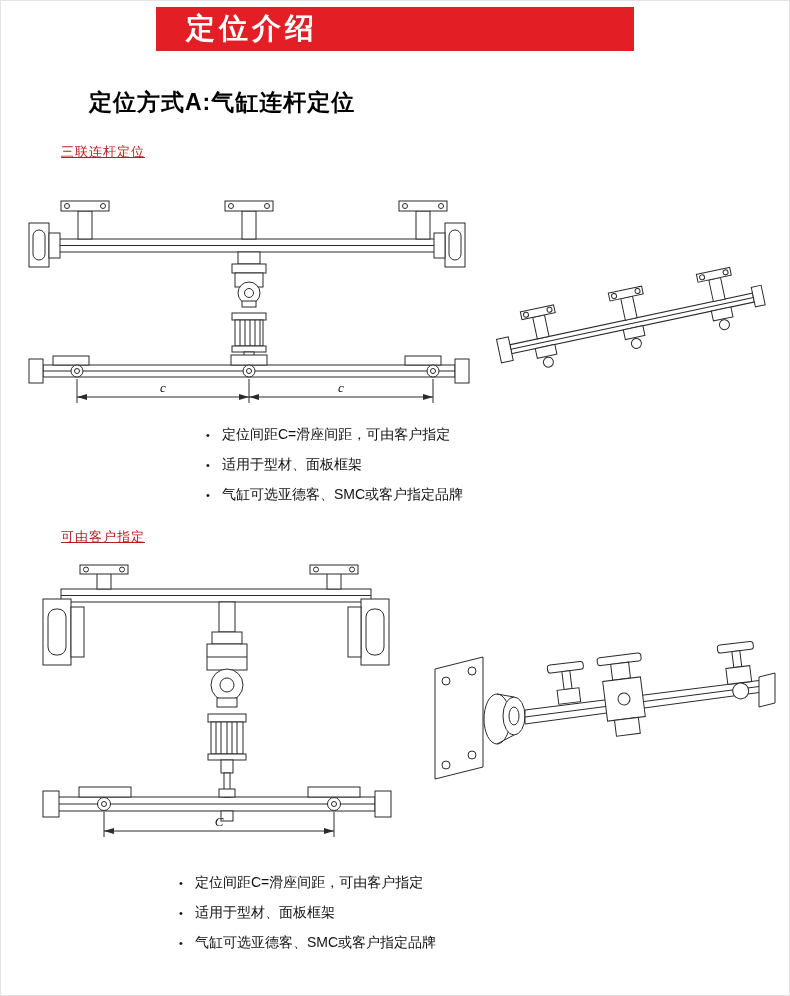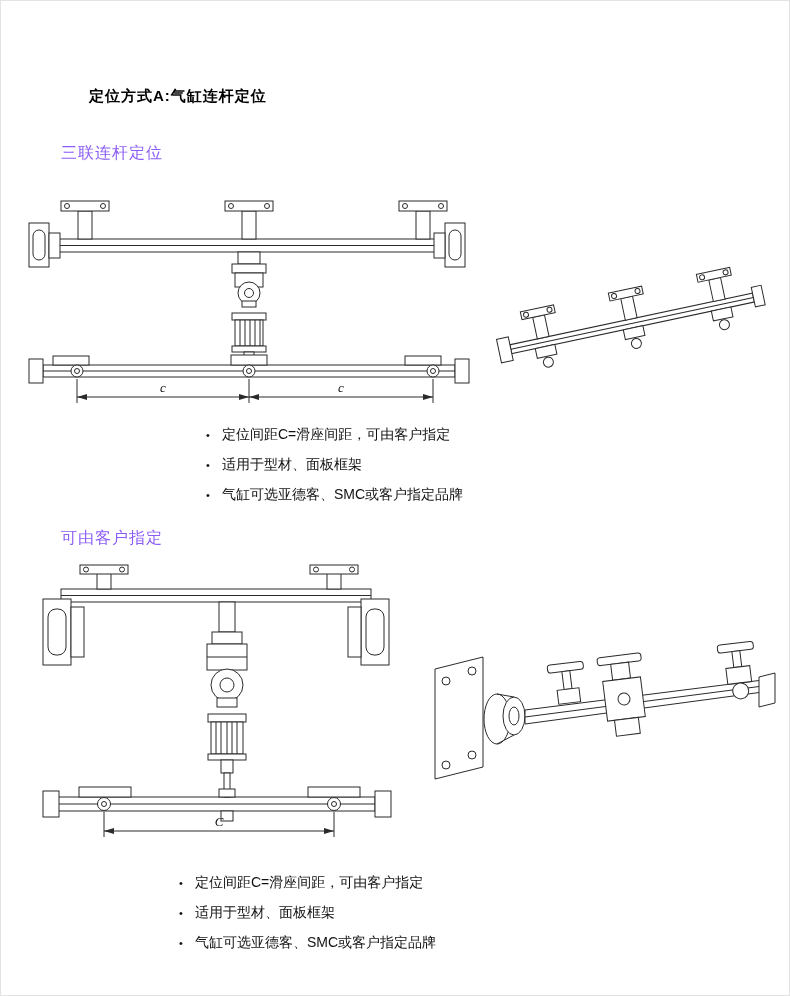--- a/index.html
+++ b/index.html
@@ -11,24 +11,24 @@
   .page {
     position:absolute; left:0; top:0; width:790px; height:996px;
     background:#ffffff; border:1px solid #e3e3e3;
   }
   .banner {
     position:absolute; left:155px; top:6px; width:478px; height:44px;
     background:#e31e25; color:#ffffff; display:flex; align-items:center;
     padding-left:30px; font-size:29px; font-weight:bold; letter-spacing:4px;
   }
   .heading {
-    position:absolute; left:88px; top:86px; font-size:15px; font-weight:bold;
+    position:absolute; left:88px; top:86px; font-size:23px; font-weight:bold;
     letter-spacing:1px; color:#000;
   }
-  .section-label { position:absolute; font-size:16px; color:#8b5cf6; letter-spacing:1px; }
+  .section-label { position:absolute; font-size:13px; color:#b91c1c; letter-spacing:1px;text-decoration:underline; }
   #label1 { left:60px; top:142px; }
   #label2 { left:60px; top:527px; }
   .drawing { position:absolute; }
   #draw1-2d { left:20px;  top:192px; }
   #draw1-3d { left:488px; top:232px; }
   #draw2-2d { left:30px;  top:562px; }
   #draw2-3d { left:418px; top:616px; }
   svg.cad line, svg.cad rect, svg.cad circle, svg.cad ellipse,
   svg.cad path, svg.cad polyline, svg.cad polygon {
     stroke:#2b2b2b; stroke-width:1; fill:none;
@@ -43,20 +43,23 @@
   #bullets1 { left:205px; top:419px; }
   #bullets2 { left:178px; top:867px; }
   .bullets .item { display:flex; align-items:center; height:30px; }
   .bullets .dot { width:16px; font-size:11px; color:#111; }
 </style>
 </head>
 <body>
 
 <div class="page">
 
+  <div class="banner">
+    <span>定位介绍</span>
+  </div>
 
   <h1 class="heading">定位方式A:气缸连杆定位</h1>
 
   <div class="section-label" id="label1">三联连杆定位</div>
 
   <svg class="cad drawing" id="draw1-2d" width="452" height="222" viewBox="0 0 452 222">
     <g>
       <rect x="24" y="46" width="408" height="13"></rect>
       <line x1="24" y1="52.5" x2="432" y2="52.5"></line>
 

